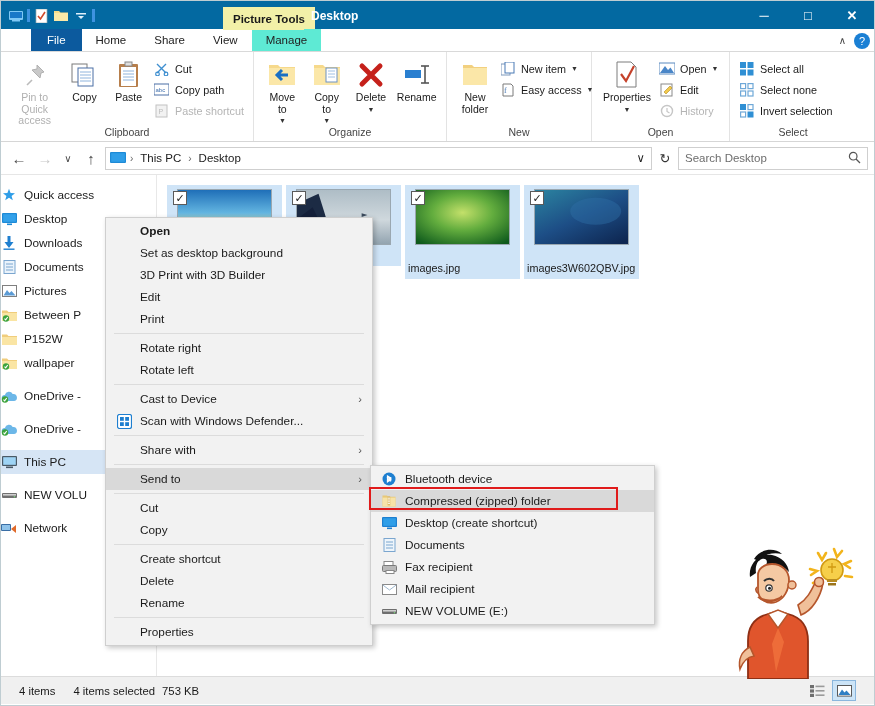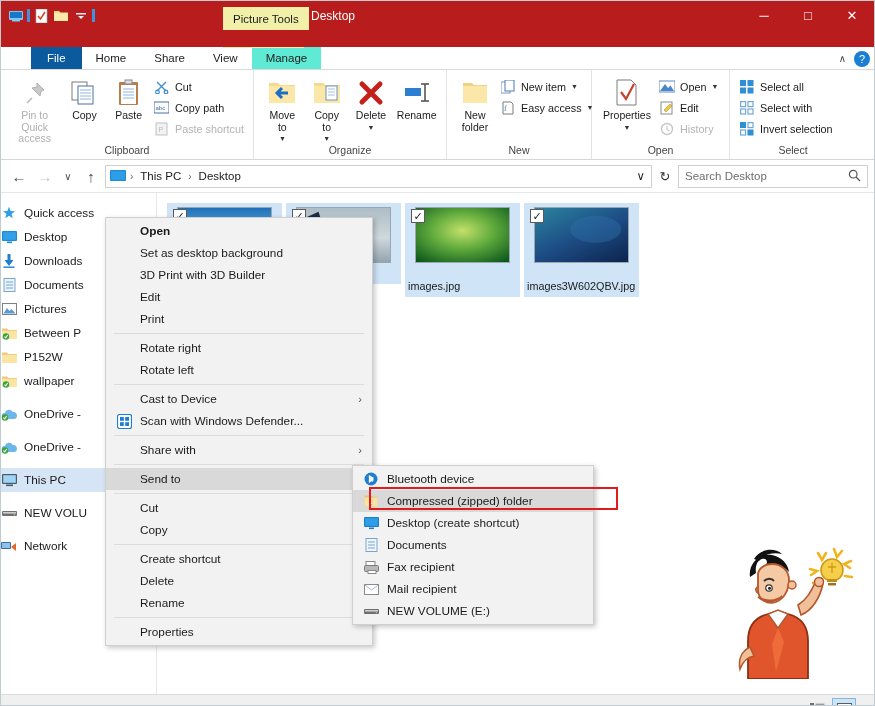--- a/index.html
+++ b/index.html
@@ -2,21 +2,21 @@
 <html><head>
 <meta charset="utf-8">
 <style>
   * { box-sizing: border-box; margin:0; padding:0; }
   html,body{ width:875px; height:706px; overflow:hidden; background:#fff;
     font-family:"Liberation Sans", sans-serif; }
   #app { position:relative; width:875px; height:706px; background:#fff;
          border:1px solid #bfcdd2; overflow:hidden; }
 
   
-  .titlebar { position:relative; height:46px; background:#b91c1c; }
+  .titlebar { position:relative; height:28px; background:#0369a1;font-weight:bold; }
   .qat { position:absolute; left:6px; top:0; height:29px; display:flex; align-items:center; gap:2px; }
   .qat-ico { width:18px; height:18px; display:flex; align-items:center; justify-content:center; }
   .qat-sep { width:3px; height:13px; background:#3e93e0; }
   .ctx-tabwrap { position:absolute; left:222px; top:0; height:29px; display:flex; align-items:flex-end; }
   .ctx-tab { background:#f2f0a8; color:#1a1a1a; font-size:11.5px; height:23px; padding:0 10px;
              display:flex; align-items:center; }
   .win-title { position:absolute; left:310px; top:0; height:29px; display:flex; align-items:center;
                color:#fff; font-size:12px; }
   .wbtns { position:absolute; right:0; top:0; height:29px; display:flex; }
   .wbtn { width:44px; height:29px; display:flex; align-items:center; justify-content:center;
@@ -416,21 +416,21 @@
             <span class="ic">
               <svg width="14" height="14">
                   <g fill="none" stroke="#6fa8d8" stroke-width="1.2">
                     <rect x="0.6" y="0.6" width="5" height="5"></rect>
                     <rect x="8" y="0.6" width="5" height="5"></rect>
                     <rect x="0.6" y="8" width="5" height="5"></rect>
                     <rect x="8" y="8" width="5" height="5"></rect>
                   </g>
                 </svg>
             </span>
-            <span>Select with</span>
+            <span>Select none</span>
           </div>
           <div class="smallbtn">
             <span class="ic">
               <svg width="14" height="14">
                   <rect x="0" y="0" width="6" height="6" fill="#2f8fd4"></rect>
                   <rect x="8" y="0.6" width="5" height="5" fill="none" stroke="#6fa8d8" stroke-width="1.2"></rect>
                   <rect x="0.6" y="8" width="5" height="5" fill="none" stroke="#6fa8d8" stroke-width="1.2"></rect>
                   <rect x="7.5" y="7.5" width="6" height="6" fill="#2f8fd4"></rect>
                 </svg>
             </span>
@@ -757,21 +757,21 @@
     <div class="cm-item">Cut</div>
     <div class="cm-item">Copy</div>
     <div class="cm-sep"></div>
     <div class="cm-item">Create shortcut</div>
     <div class="cm-item">Delete</div>
     <div class="cm-item">Rename</div>
     <div class="cm-sep"></div>
     <div class="cm-item">Properties</div>
   </div>
 
-  <div class="ctxmenu" style="left:351px; top:464px; width:242px; background:#f2f2f2;">
+  <div class="ctxmenu" style="left:369px; top:464px; width:285px; background:#f2f2f2;">
     <div class="cm-item">
       <span class="ic">
         <svg width="14" height="14">
             <circle cx="7" cy="7" r="6.5" fill="#1e7fd0"></circle>
             <path d="M5.5 4 L9 6.2 L5.5 9.8 V4 Z M5.5 9.8 L9 7.8 L5.5 4" fill="none" stroke="#fff" stroke-width="1.2"></path>
             <path d="M5 5.4 L9 9.4 M5 9.4 L9 5.4" stroke="#fff" stroke-width="1.1"></path>
           </svg>
       </span>
       <span>Bluetooth device</span>
     </div>

